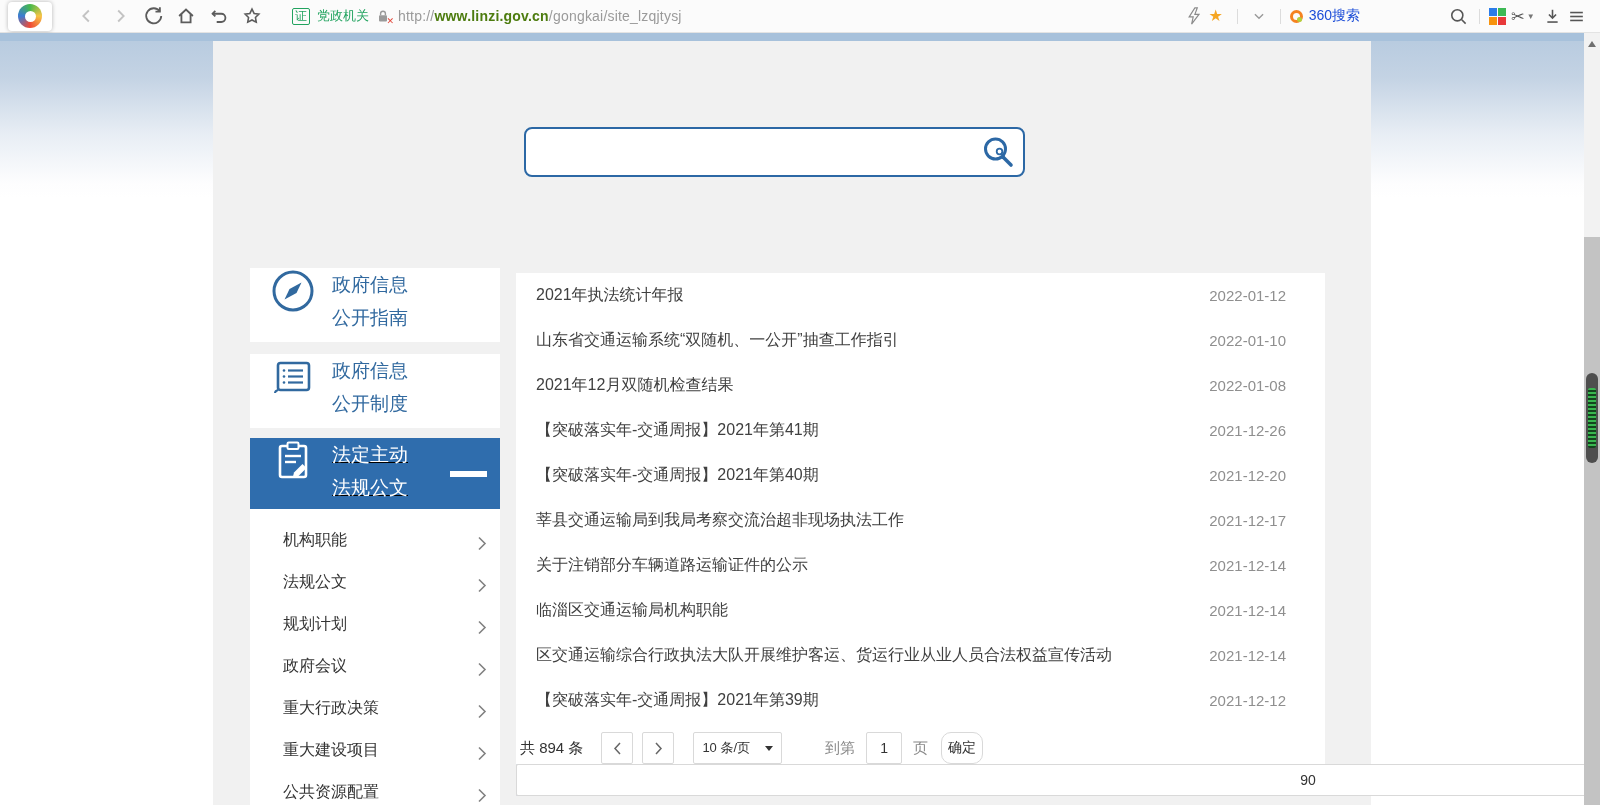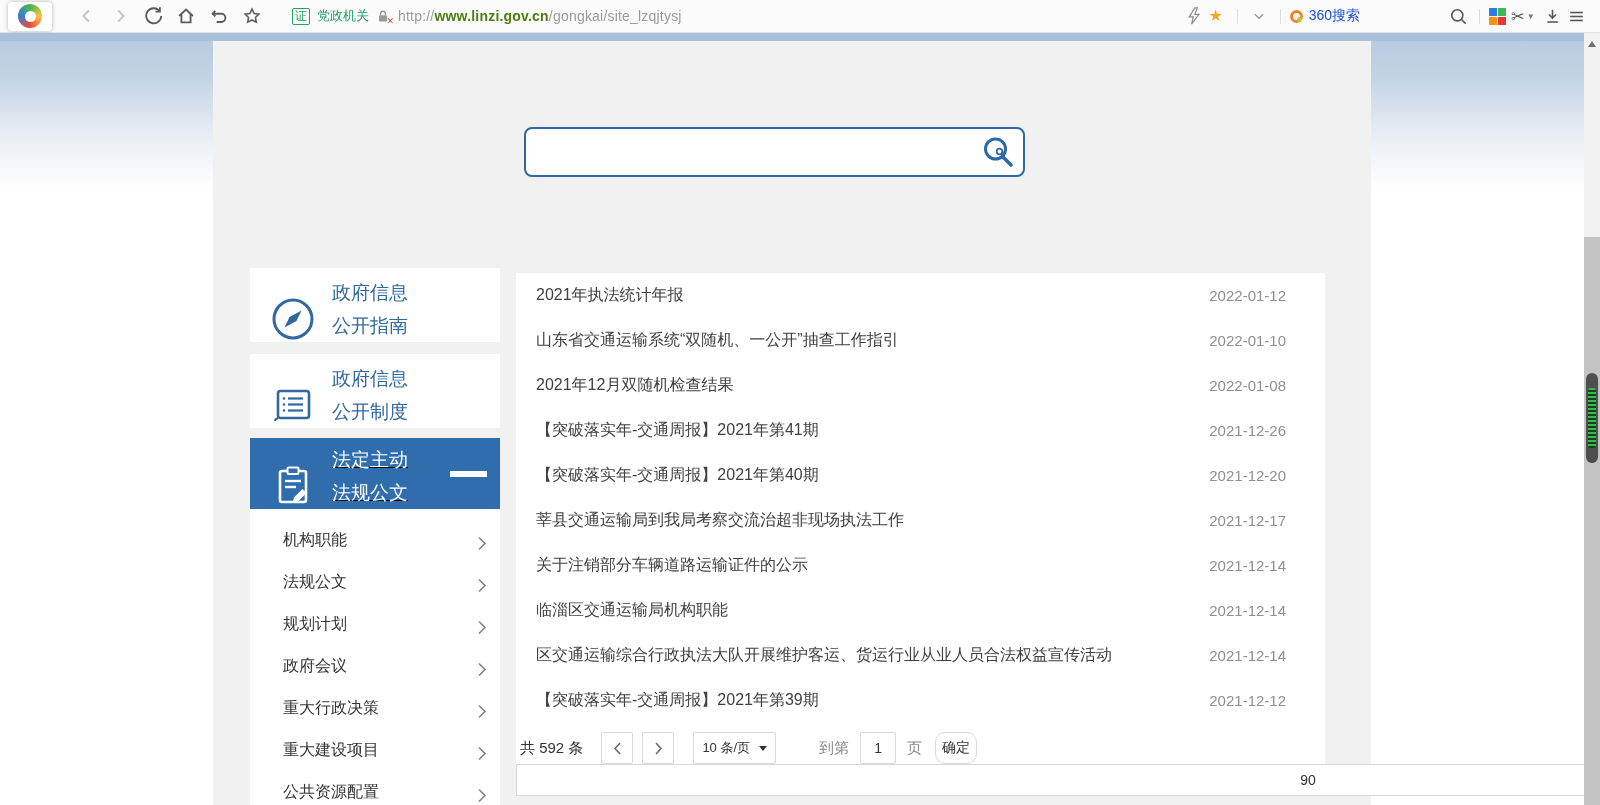--- a/index.html
+++ b/index.html
@@ -59,21 +59,21 @@
   
   .searchbox { position:absolute; left:311px; top:86px; width:501px; height:50px;
     background:#fff; border:2px solid #2c68a5; border-radius:8px; display:flex; align-items:center; }
   .searchbox input { flex:1; height:100%; border:none; outline:none; background:transparent;
     font-size:16px; padding:0 14px; font-family:inherit; color:#333; }
   .search-go { width:38px; height:38px; border:none; background:transparent; cursor:pointer;
     display:flex; align-items:center; justify-content:center; margin-right:6px; }
 
   
   .card { position:absolute; left:37px; width:250px; height:74px; background:#fff;
-    display:flex; align-items:flex-end; cursor:pointer; }
+    display:flex; align-items:flex-start; cursor:pointer; }
   .card .cicon { width:46px; height:46px; margin-left:20px; flex:0 0 46px;
     display:flex; align-items:center; justify-content:center; }
   .card .clabel { margin-left:16px; font-size:19px; line-height:33px; color:#31699f; font-weight:500; }
   .card1 { top:227px; } .card2 { top:313px; }
   .card3 { top:397px; height:71px; background:#2f6dad;text-decoration:underline; }
   .card3 .clabel { color:#fff; }
   .card-minus { position:absolute; right:13px; top:50%; margin-top:-3px; width:37px; height:6px; background:#fff; }
 
   .menu { position:absolute; left:37px; top:468px; width:250px; height:296px; background:#fff; overflow:hidden; }
   .menu-item { height:42px; display:flex; align-items:flex-end; justify-content:space-between;
@@ -90,21 +90,21 @@
 
   
   .pagination { position:absolute; left:0; right:0; top:458px; height:34px;
     display:flex; align-items:center; padding-left:4px; }
   .ptotal { font-size:15px; color:#333; margin-right:18px; }
   .pbtn { min-width:32px; height:32px; border:1px solid #d9d9d9; background:#fff; border-radius:2px;
     display:flex; align-items:center; justify-content:center; font-size:14px; color:#333;
     margin-right:9px; cursor:pointer; font-family:inherit; padding:0 6px; }
   .pbtn.active { border-color:#2f6dad; color:#2f6dad; font-weight:bold; }
   .psize { height:32px; border:1px solid #d9d9d9; background:#fff; border-radius:2px;
-    display:flex; align-items:center; padding:0 8px; gap:9px; margin-left:10px;
+    display:flex; align-items:center; padding:0 8px; gap:15px; margin-left:10px;
     font-size:13px; color:#333; cursor:pointer; }
   .psize .dcaret { width:0; height:0; border-left:4px solid transparent; border-right:4px solid transparent;
     border-top:5px solid #333; }
   .goto { display:flex; align-items:center; margin-left:43px; }
   .goto-txt { font-size:15px; color:#8a8a8a; }
   .goto input { width:36px; height:32px; border:1px solid #d9d9d9; border-radius:2px; text-align:center;
     font-size:14px; color:#333; margin:0 11px; outline:none; font-family:inherit; }
   .confirm { width:42px; height:32px; border:1px solid #d9d9d9; background:#fff; border-radius:10px;
     font-size:14px; color:#333; margin-left:13px; cursor:pointer; font-family:inherit; }
 </style>
@@ -377,21 +377,21 @@
           </div>
 
           <div class="row">
             <span class="row-title">【突破落实年-交通周报】2021年第39期</span>
             <span class="row-date">2021-12-12</span>
           </div>
 
       </div>
 
       <div class="pagination">
-        <span class="ptotal">共 592 条</span>
+        <span class="ptotal">共 894 条</span>
         <button class="pbtn">
           <svg width="9" height="13" viewBox="0 0 9 13" fill="none" stroke="#666" stroke-width="1.5">
               <polyline points="7,1 2,6.5 7,12"></polyline>
             </svg>
         </button>
 
           <button class="pbtn page active">1</button>
 
           <button class="pbtn page">2</button>
 

